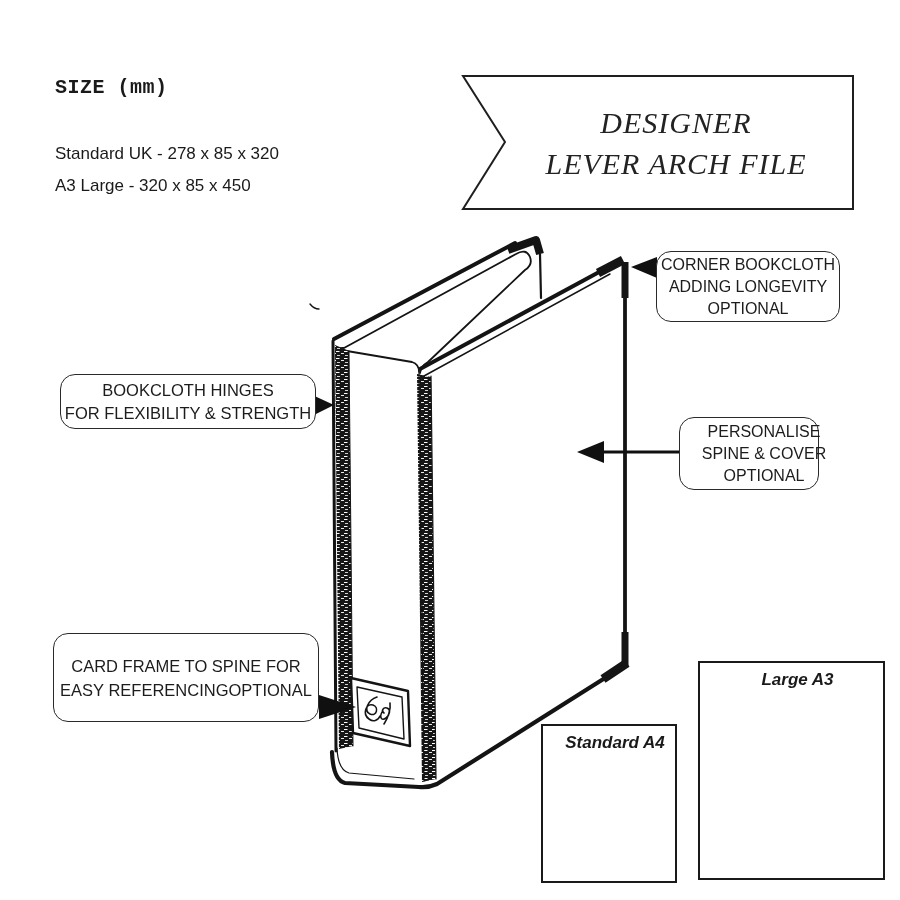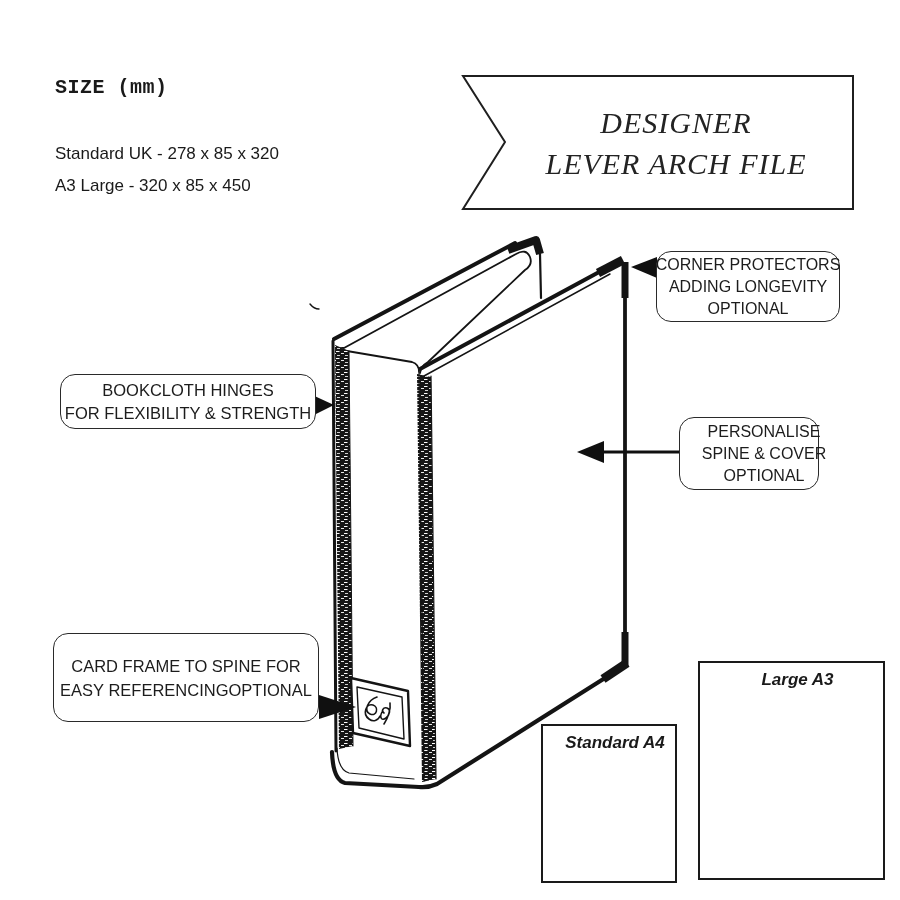--- a/index.html
+++ b/index.html
@@ -125,21 +125,21 @@
   <div class="abs size-heading">SIZE (mm)</div>
   <div class="abs size-line1">Standard UK - 278 x 85 x 320</div>
   <div class="abs size-line2">A3 Large - 320 x 85 x 450</div>
 
   <div class="abs banner-text">
     <div>DESIGNER</div>
     <div>LEVER ARCH FILE</div>
   </div>
 
   <div class="abs callout co-corner">
-    <div>CORNER PROTECTORS</div>
+    <div>CORNER BOOKCLOTH</div>
     <div>ADDING LONGEVITY</div>
     <div>OPTIONAL</div>
   </div>
 
   <div class="abs callout co-bookcloth">
     <div>BOOKCLOTH HINGES</div>
     <div>FOR FLEXIBILITY &amp; STRENGTH</div>
   </div>
 
   <div class="abs callout co-personalise">

